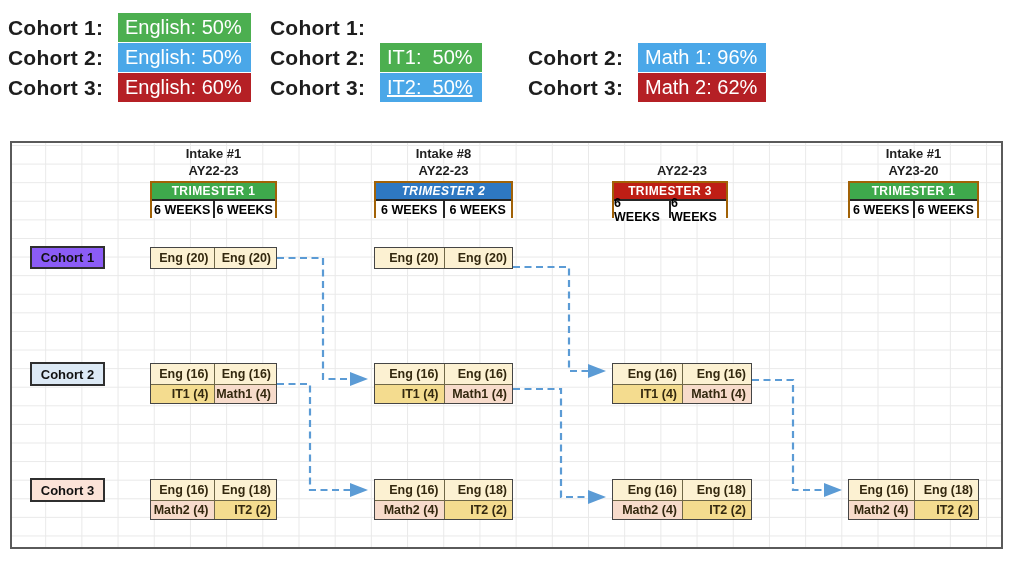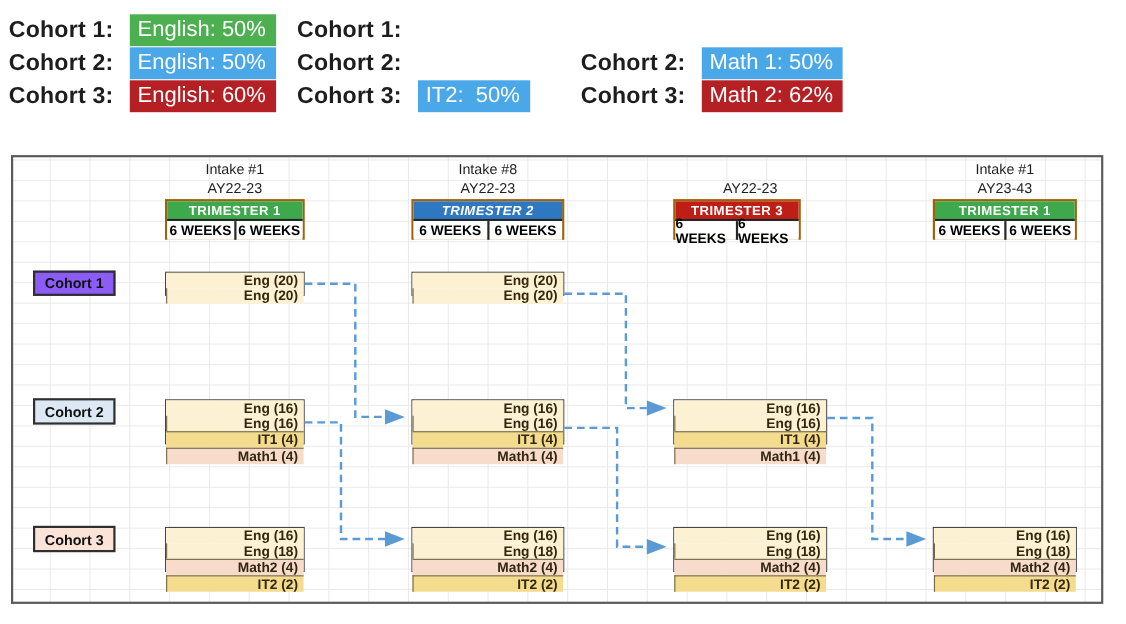--- a/index.html
+++ b/index.html
@@ -12,36 +12,36 @@
   .legend-val{font-size:20px;color:#fff;padding:2px 9px 3px 7px;white-space:pre;line-height:24px;}
 
   
   .sheet{position:absolute;left:10px;top:141px;width:993px;height:408px;
          border:2px solid #5a5a5a;background-color:#fff;box-sizing:border-box;
          background-image:
            linear-gradient(to right,#e9e9e9 1px,transparent 1px),
            linear-gradient(to bottom,#e9e9e9 1px,transparent 1px);
          background-size:36.2px 18.6px;background-position:-3px 2px;}
 
-  .intake,.ay{position:absolute;font-size:13px;font-weight:400;color:#1f1f1f;
+  .intake,.ay{position:absolute;font-size:13px;font-weight:700;color:#1f1f1f;
               text-align:center;white-space:nowrap;}
   .tri-head{position:absolute;border:2px solid #a16207;box-sizing:border-box;background:#fff;}
   .tri-bar{height:16px;display:flex;align-items:center;justify-content:center;
            color:#fff;font-weight:700;font-size:12px;letter-spacing:.4px;
            border-bottom:2px solid #262626;}
   .tri-weeks{height:17px;display:flex;}
   .week-cell{flex:1;display:flex;align-items:center;justify-content:center;
              font-weight:700;font-size:12.5px;color:#000;background:#fff;}
   .week-cell + .week-cell{border-left:2px solid #262626;}
 
   .cohort-label{position:absolute;border:2px solid #2f2f2f;box-sizing:border-box;
                 display:flex;align-items:center;justify-content:center;
                 font-weight:700;font-size:13px;color:#101010;}
 
-  .block{position:absolute;display:grid;grid-template-columns:1fr;grid-auto-rows:1fr;
+  .block{position:absolute;display:grid;grid-template-columns:1fr 1fr;grid-auto-rows:1fr;
          border:1.6px solid #454545;box-sizing:border-box;}
   .ccell{display:flex;align-items:center;justify-content:flex-end;
          padding-right:5px;font-size:12.5px;font-weight:600;color:#33280f;
          box-sizing:border-box;white-space:nowrap;}
   .ccell.c2{border-left:1px solid #6f6747;}
   .ccell.r2{border-top:1px solid #6f6747;}
 
   .connectors{position:absolute;left:0;top:0;pointer-events:none;z-index:6;}
 </style>
 </head>
@@ -61,29 +61,30 @@
     <span class="legend-label">Cohort 3:</span>
     <span class="legend-val" style="background: rgb(181, 32, 37);">English: 60%</span>
   </div>
 
   <div class="legend-row" style="left:270px;top:13px;">
     <span class="legend-label">Cohort 1:</span>
     <span class="legend-val"></span>
   </div>
   <div class="legend-row" style="left:270px;top:43px;">
     <span class="legend-label">Cohort 2:</span>
+    <span class="legend-val" style="background: rgb(76, 175, 80);">IT1:  50%</span>
   </div>
   <div class="legend-row" style="left:270px;top:73px;">
     <span class="legend-label">Cohort 3:</span>
-    <span class="legend-val" style="background: rgb(74, 167, 232);">IT2:  50%</span>
+    <span class="legend-val" style="background: rgb(74, 167, 232); text-decoration: underline;">IT2:  50%</span>
   </div>
 
   <div class="legend-row" style="left:528px;top:43px;">
     <span class="legend-label">Cohort 2:</span>
-    <span class="legend-val" style="background: rgb(74, 167, 232);">Math 1: 50%</span>
+    <span class="legend-val" style="background: rgb(74, 167, 232);">Math 1: 96%</span>
   </div>
   <div class="legend-row" style="left:528px;top:73px;">
     <span class="legend-label">Cohort 3:</span>
     <span class="legend-val" style="background: rgb(181, 32, 37);">Math 2: 62%</span>
   </div>
 
   <div class="sheet"></div>
 
   <div class="intake" style="left:150px;top:146px;width:127px;">Intake #1</div>
   <div class="ay" style="left:150px;top:163px;width:127px;">AY22-23</div>
@@ -109,21 +110,21 @@
   <div class="ay" style="left:612px;top:163px;width:140px;">AY22-23</div>
   <div class="tri-head" style="left:612px;top:181px;width:116px;height:37px;">
     <div class="tri-bar" style="background: rgb(190, 30, 21);">TRIMESTER 3</div>
     <div class="tri-weeks">
       <div class="week-cell">6 WEEKS</div>
       <div class="week-cell">6 WEEKS</div>
     </div>
   </div>
 
   <div class="intake" style="left:848px;top:146px;width:131px;">Intake #1</div>
-  <div class="ay" style="left:848px;top:163px;width:131px;">AY23-43</div>
+  <div class="ay" style="left:848px;top:163px;width:131px;">AY23-20</div>
   <div class="tri-head" style="left:848px;top:181px;width:131px;height:37px;">
     <div class="tri-bar" style="background: rgb(62, 169, 76);">TRIMESTER 1</div>
     <div class="tri-weeks">
       <div class="week-cell">6 WEEKS</div>
       <div class="week-cell">6 WEEKS</div>
     </div>
   </div>
 
   <div class="cohort-label" style="left: 30px; top: 246px; width: 75px; height: 23px; background: #8b5cf6;">Cohort 1</div>
   <div class="cohort-label" style="left: 30px; top: 362px; width: 75px; height: 24px; background: rgb(220, 233, 245);">Cohort 2</div>

